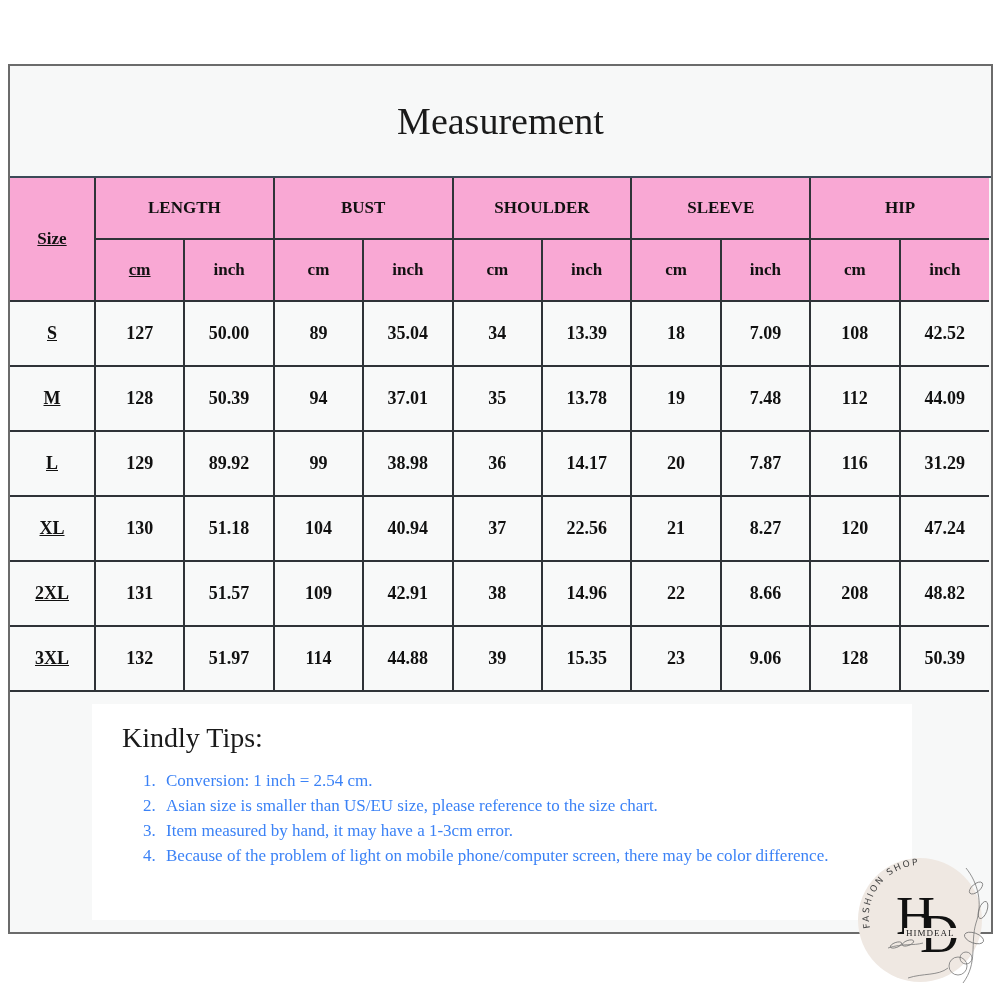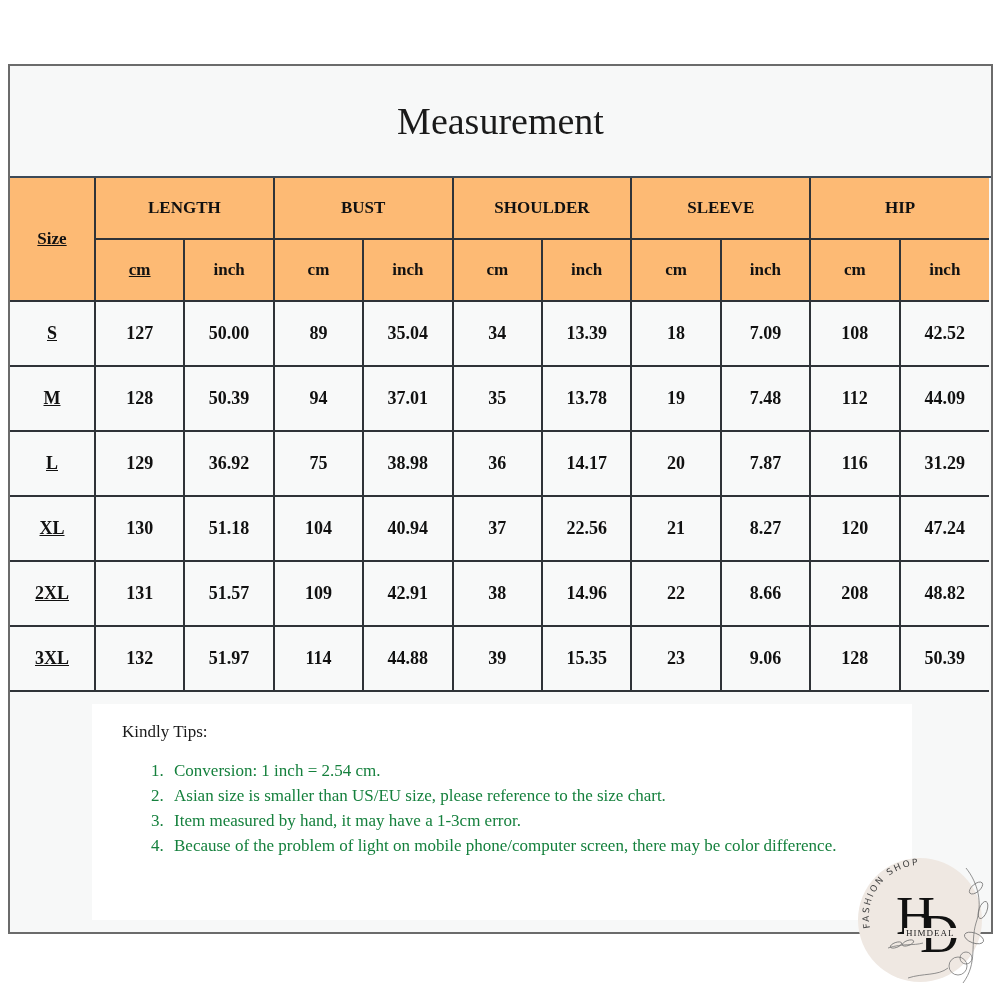--- a/index.html
+++ b/index.html
@@ -6,31 +6,31 @@
   body { width:1000px; height:1000px; background:#ffffff; position:relative; overflow:hidden;
          font-family:"Liberation Serif","DejaVu Serif",serif; color:#111; }
   .frame { position:absolute; left:8px; top:64px; width:985px; height:870px;
            border:2px solid #6b6b6b; background:#f7f8f8; box-sizing:border-box; }
   .title { position:absolute; left:0; top:0; width:100%; height:112px;
            display:flex; align-items:center; justify-content:center;
            font-size:38px; color:#1a1a1a; border-bottom:2px solid #3c4a58; box-sizing:border-box; }
   table.sz { position:absolute; left:0; top:112px; width:979px; border-collapse:collapse; table-layout:fixed; }
   table.sz td, table.sz th { border:2px solid #2f3338; text-align:center; font-weight:bold;
          font-size:17px; padding:0; }
-  table.sz th { background:#fdba74; color:#111; }
+  table.sz th { background:#f9a8d4; color:#111; }
   table.sz tr.h1 th { height:60px; }
   table.sz tr.h2 th { height:60px; }
   table.sz td { height:63px; background:#f8f9f9; font-size:18px; }
   table.sz tr td:first-child, table.sz tr th:first-child { border-left:none;text-decoration:underline; }
   table.sz tr td:last-child, table.sz tr th:last-child { border-right:none; }
   table.sz tr.h1 th { border-top:none; }
   .tips { position:absolute; left:82px; top:638px; width:820px; height:216px;
           background:#ffffff; box-sizing:border-box; padding:18px 0 0 30px; }
-  .tips-title { font-size:17px; margin-bottom:14px; color:#1a1a1a; }
-  .tips ol { margin:16px; padding:0 0 0 30px; font-size:17px; line-height:25px; color:#15803d; }
+  .tips-title { font-size:28px; margin-bottom:14px; color:#1a1a1a; }
+  .tips ol { margin:8px; padding:0 0 0 30px; font-size:17px; line-height:25px; color:#3b82f6; }
   .tips ol li { padding-left:6px; }
   .logo { position:absolute; left:858px; top:858px; width:124px; height:124px; border-radius:50%;
           background:#efe8e2; overflow:visible; }
   .logo svg { position:absolute; left:-10px; top:-10px; }
 </style>
 </head>
 <body>
 
 <div class="frame">
   <div class="title">Measurement</div>
@@ -94,22 +94,22 @@
         <td>35</td>
         <td>13.78</td>
         <td>19</td>
         <td>7.48</td>
         <td>112</td>
         <td>44.09</td>
       </tr>
       <tr>
         <td>L</td>
         <td>129</td>
-        <td>36.92</td>
-        <td>75</td>
+        <td>89.92</td>
+        <td>99</td>
         <td>38.98</td>
         <td>36</td>
         <td>14.17</td>
         <td>20</td>
         <td>7.87</td>
         <td>116</td>
         <td>31.29</td>
       </tr>
       <tr>
         <td>XL</td>

